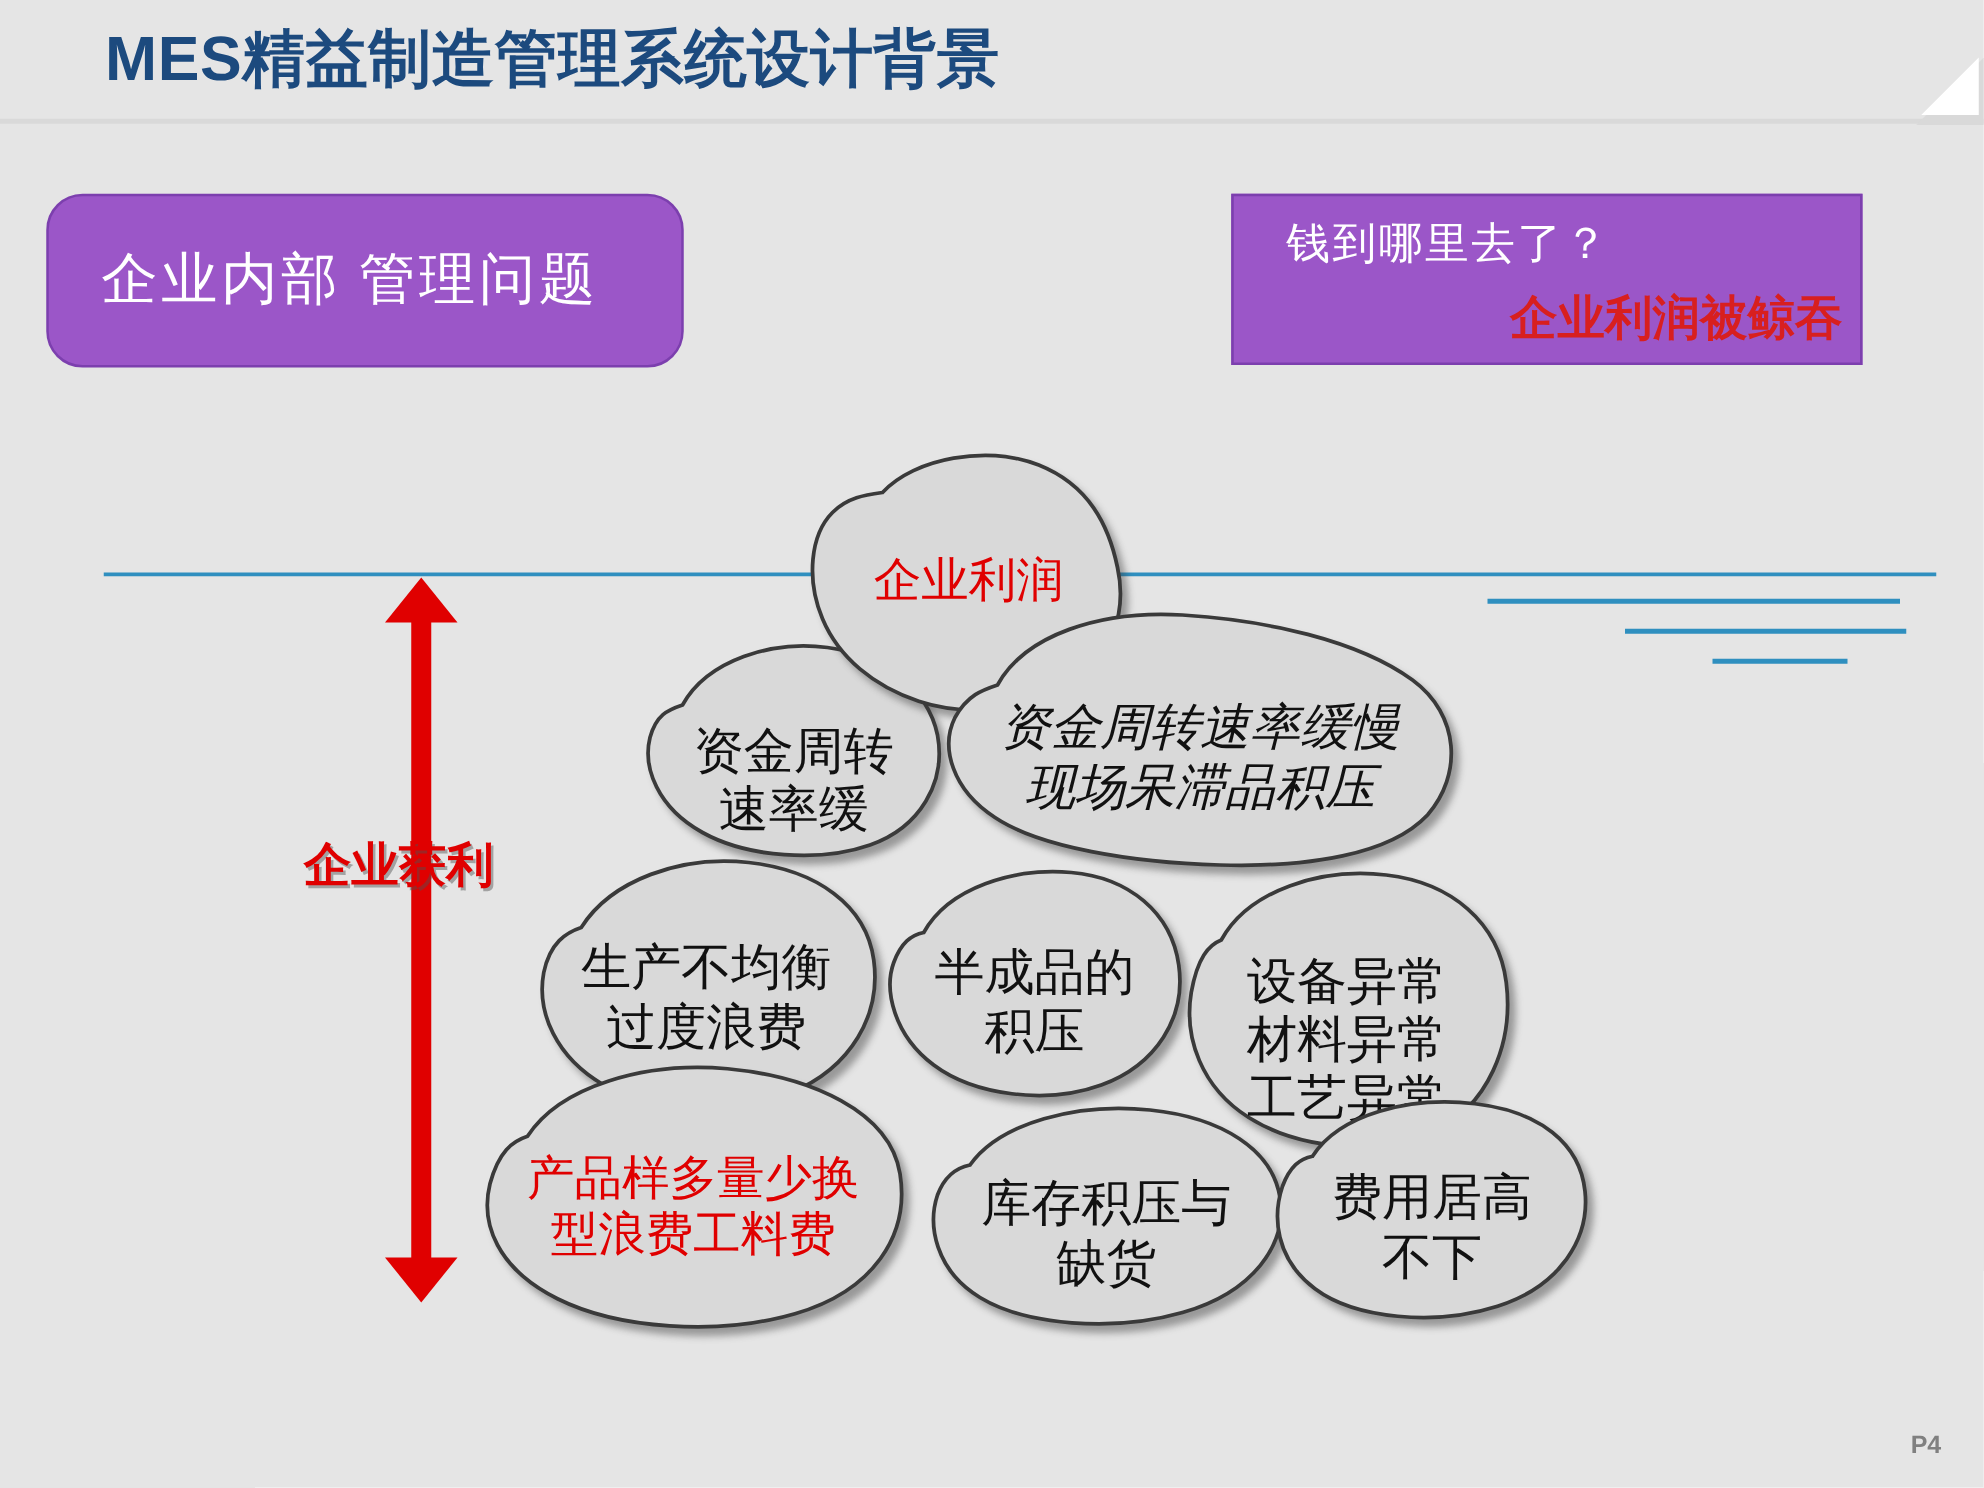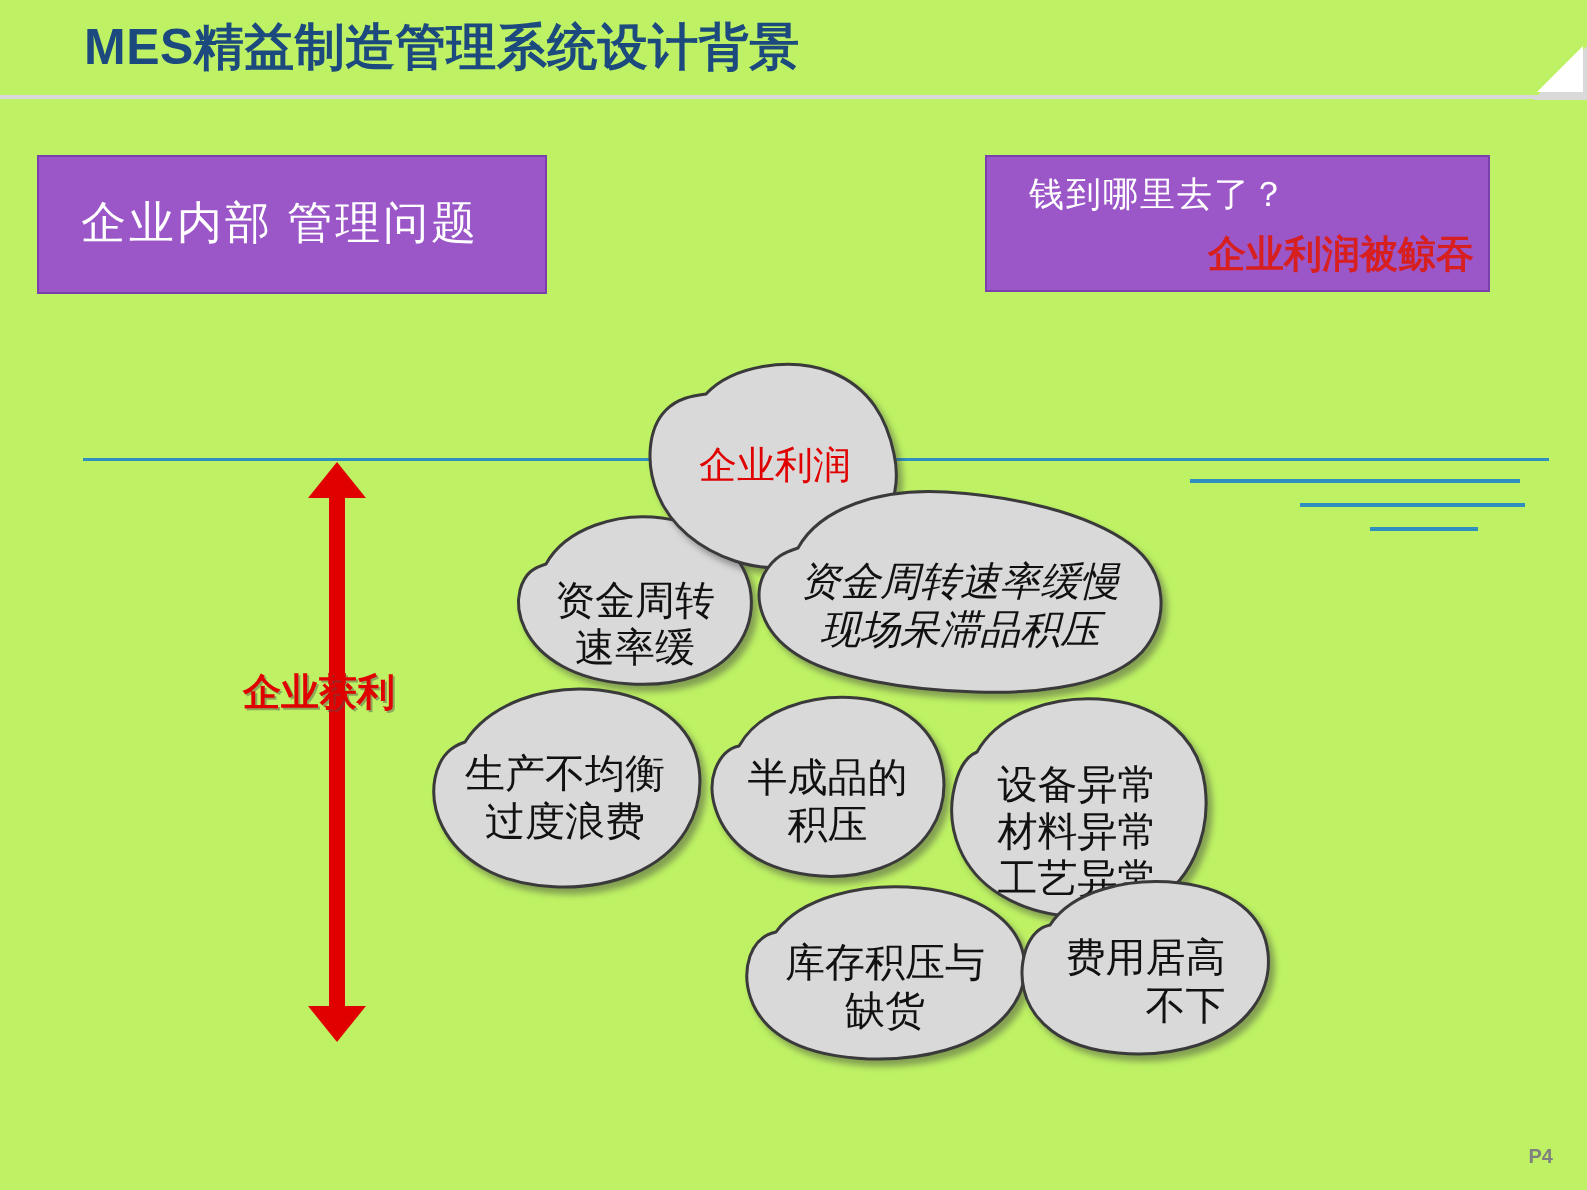--- a/index.html
+++ b/index.html
@@ -10,21 +10,21 @@
     width: 1587px;
     height: 1190px;
     background: #ffffff;
     font-family: "Liberation Sans", sans-serif;
     overflow: hidden;
     position: relative;
   }
   .slide {
     position: absolute;
     inset: 0;
-    background: #bef264;
+    background: #e5e5e5;
   }
 
   
   .header {
     position: absolute;
     left: 0;
     top: 0;
     width: 1587px;
     height: 96px;
   }
@@ -80,20 +80,21 @@
     position: absolute;
     background: #9b56c8;
     border: 2px solid #7c3fae;
     box-sizing: border-box;
   }
   #box-internal {
     left: 37px;
     top: 155px;
     width: 510px;
     height: 139px;
+    border-radius: 29px;
   }
   #box-internal .label {
     position: absolute;
     left: 42px;
     top: 36px;
     font-size: 45px;
     color: #ffffff;
     font-family: "Liberation Serif", serif;
     letter-spacing: 3px;
     white-space: nowrap;
@@ -321,31 +322,38 @@
 
   <div class="rock" style="left:945px; top:690px; width:265px; height:235px;">
     <svg width="265" height="235" viewBox="0 0 265 235">
       <path d="M32,62 C54,22 112,4 164,10 C216,16 254,48 260,96 C266,144 246,196 200,216 C154,236 92,228 54,204 C16,180 2,140 8,104 C13,76 22,66 32,62 Z" fill="#d9d9d9" stroke="#3a3a3a" stroke-width="3" style="filter: drop-shadow(5px 6px 3px rgba(60,60,60,0.45));"></path>
     </svg>
     <div class="rock-text" style="font-size:40px; padding-top:24px;">设备异常
 材料异常
 工艺异常</div>
   </div>
 
+  <div class="rock red" style="left:382px; top:845px; width:345px; height:225px;">
+    <svg width="345" height="225" viewBox="0 0 345 225">
+      <path d="M40,64 C66,24 134,4 200,10 C266,16 330,44 338,94 C346,144 316,188 254,206 C192,224 112,218 64,194 C16,170 2,134 10,102 C17,76 28,68 40,64 Z" fill="#d9d9d9" stroke="#3a3a3a" stroke-width="3" style="filter: drop-shadow(5px 6px 3px rgba(60,60,60,0.45));"></path>
+    </svg>
+    <div class="rock-text" style="font-size:38px; padding-top:8px;">产品样多量少换
+型浪费工料费</div>
+  </div>
 
   <div class="rock" style="left:740px; top:880px; width:290px; height:185px;">
     <svg width="290" height="185" viewBox="0 0 290 185">
       <path d="M36,52 C60,18 122,2 180,8 C238,14 278,40 284,78 C290,116 262,154 206,170 C150,186 80,180 44,158 C8,136 2,100 10,76 C16,60 26,54 36,52 Z" fill="#d9d9d9" stroke="#3a3a3a" stroke-width="3" style="filter: drop-shadow(5px 6px 3px rgba(60,60,60,0.45));"></path>
     </svg>
     <div class="rock-text" style="font-size:40px; padding-top:14px;">库存积压与
 缺货</div>
   </div>
 
   <div class="rock" style="left:1018px; top:875px; width:255px; height:185px;">
     <svg width="255" height="185" viewBox="0 0 255 185">
       <path d="M32,50 C54,16 110,2 162,8 C214,14 246,40 250,78 C254,116 230,154 180,170 C130,186 66,180 34,156 C2,132 0,98 8,74 C14,58 22,52 32,50 Z" fill="#d9d9d9" stroke="#3a3a3a" stroke-width="3" style="filter: drop-shadow(5px 6px 3px rgba(60,60,60,0.45));"></path>
     </svg>
-    <div class="rock-text" style="font-size:40px; padding-top:14px;text-align:right;">费用居高
+    <div class="rock-text" style="font-size:40px; padding-top:14px;">费用居高
 不下</div>
   </div>
 
   <div class="page-num">P4</div>
 </div>
 
 </body></html>

